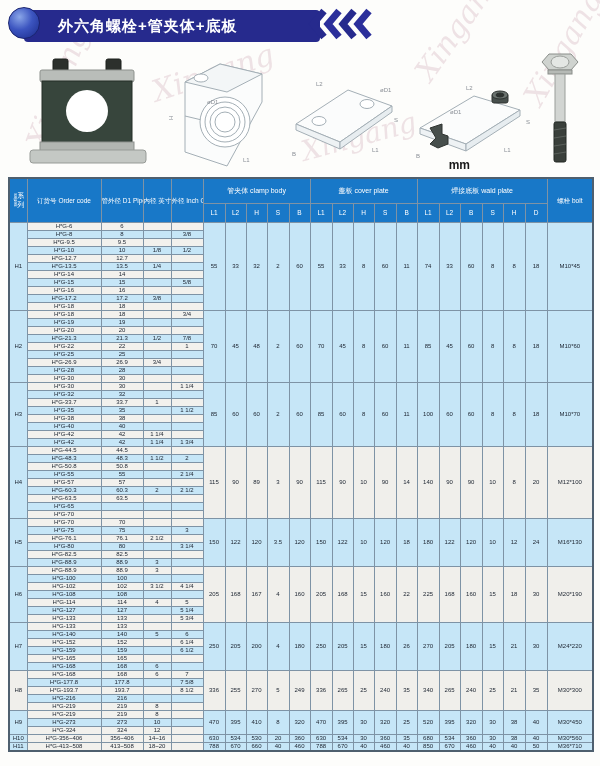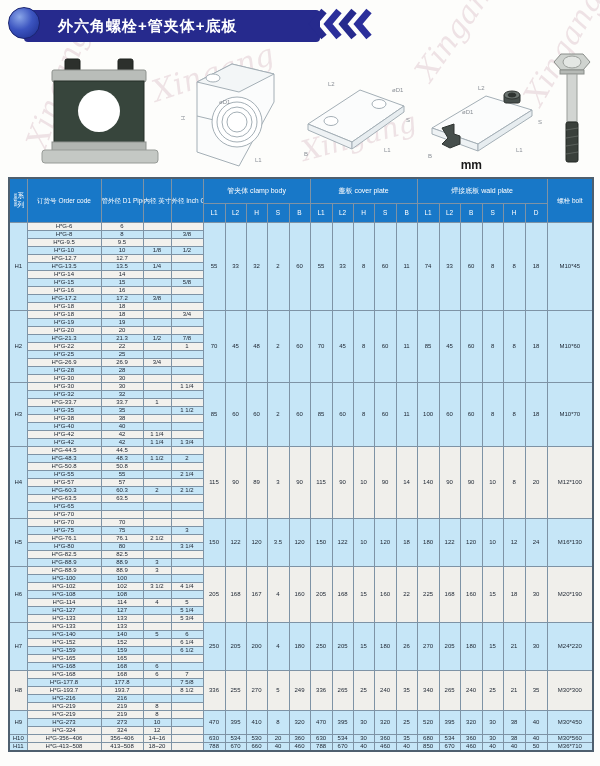--- a/index.html
+++ b/index.html
@@ -11,21 +11,21 @@
 
   
   .banner { position:absolute; left:8px; top:6px; height:34px; z-index:3; }
   .banner-bar { position:absolute; left:16px; top:4px; width:296px; height:32px; background:#262a8d; border-radius:4px; display:flex; align-items:center; padding-left:34px; }
   .banner-bar span { color:#ffffff; font-size:15px; font-weight:bold; letter-spacing:1px; }
   .banner-circle { position:absolute; left:0; top:1px; width:32px; height:32px; border-radius:50%;
       background:radial-gradient(circle at 35% 30%, #8aa6e8 0%, #3c55c0 45%, #1a2a8a 100%); border:1px solid #1a2470; }
   .chevrons { position:absolute; left:300px; top:2px; }
 
   
-  .figures { position:absolute; left:0; top:52px; width:480px; height:120px; z-index:1;margin-left:12px; }
+  .figures { position:absolute; left:0; top:52px; width:480px; height:120px; z-index:1; }
   .fig { position:absolute; }
   .unit { position:absolute; right:10px; bottom:0px; font-size:12px; color:#1a1a1a; font-weight:bold; }
 
   
   table.spec { position:absolute; left:8px; top:177px; width:584px; border-collapse:collapse; table-layout:fixed; z-index:2; border:2px solid #4e5f6e; }
   .spec th, .spec td { border:1px solid #7e93a5; text-align:center; vertical-align:middle; overflow:hidden; white-space:nowrap; }
   .spec thead th { background:#1878c8; color:#ffffff; font-weight:normal; font-size:6.5px; line-height:1.15; }
   .spec thead tr.tier1 th { height:25px; }
   .spec thead tr.tier2 th { height:19px; font-size:6.5px; }
   .spec thead th.grp { font-size:7px; }

